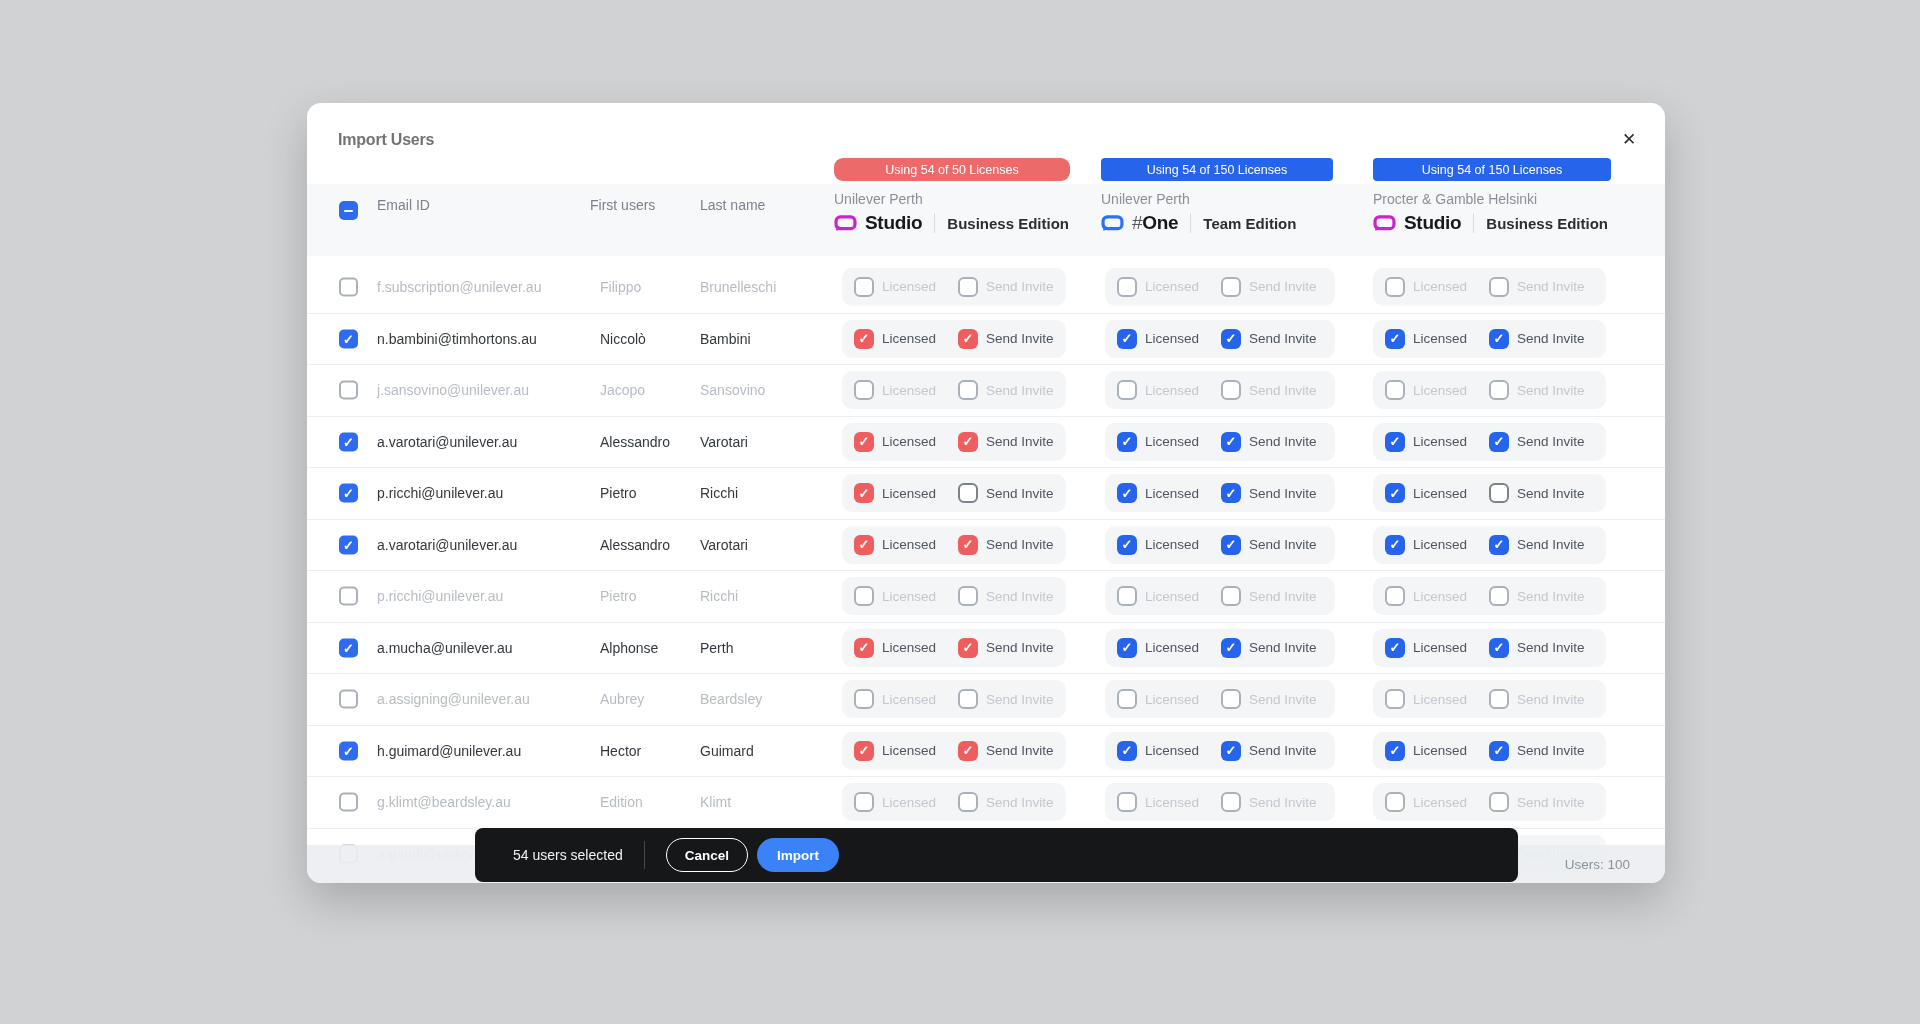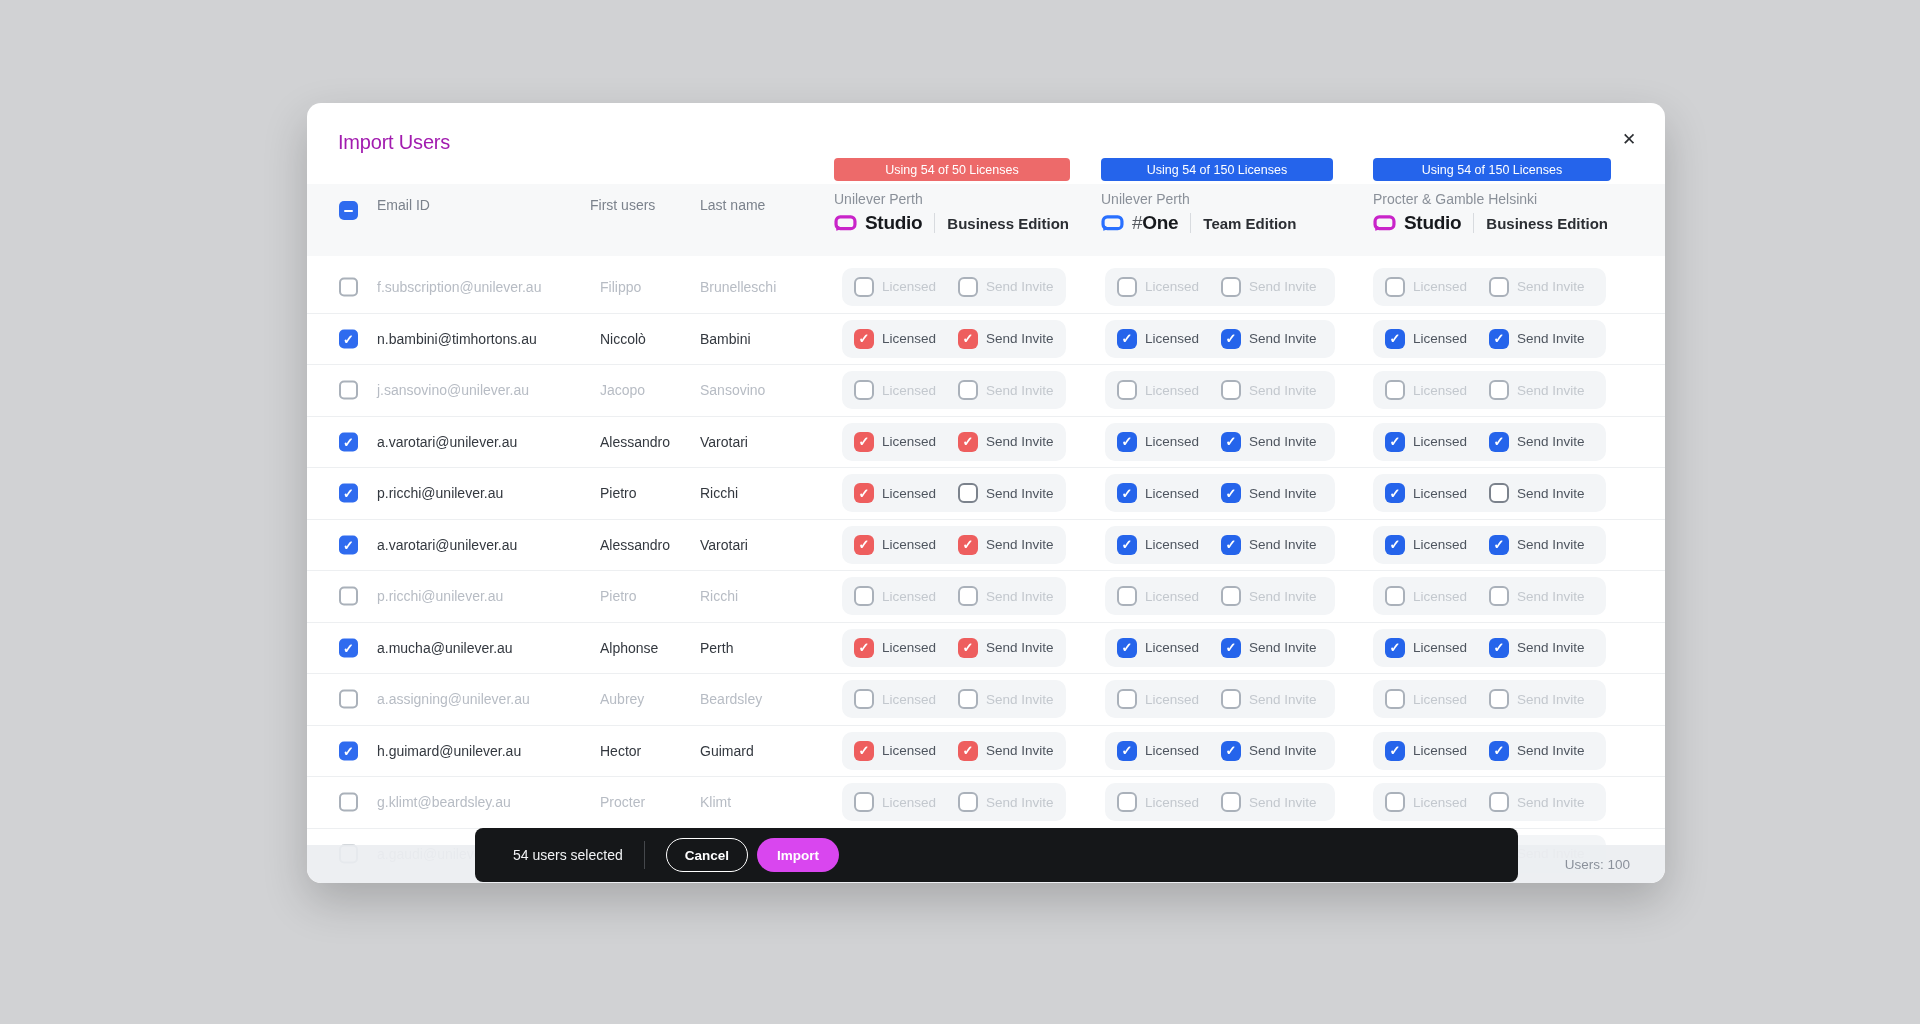--- a/index.html
+++ b/index.html
@@ -2,21 +2,21 @@
 <html><head>
 <meta charset="utf-8">
 <style>
   html,body{margin:0;padding:0;width:1920px;height:1024px;background:#d1d2d4;overflow:hidden;
     font-family:"Liberation Sans",sans-serif;}
   *{box-sizing:border-box;}
   [data-interactable="true"]{cursor:pointer;}
 
   .modal{position:absolute;left:307px;top:103px;width:1358px;height:780px;background:#fff;
     border-radius:14px;box-shadow:0 18px 45px rgba(0,0,0,.20);overflow:hidden;}
-  .title{position:absolute;left:31px;top:28px;font-size:20px;font-weight:400;color:#a21caf;letter-spacing:-.2px;}
+  .title{position:absolute;left:31px;top:28px;font-size:16px;font-weight:700;color:#737373;letter-spacing:-.2px;}
   .close{position:absolute;right:24px;top:24px;width:24px;height:24px;display:flex;align-items:center;
     justify-content:center;font-size:17px;color:#2c2f33;}
 
   .badge{position:absolute;top:55px;height:23px;border-radius:4px;color:#fff;font-size:12.5px;
     display:flex;align-items:center;justify-content:center;white-space:nowrap;}
 
   .band{position:absolute;left:0;right:0;top:81px;height:72px;background:#f7f8f9;}
   .colhdr{position:absolute;top:94px;font-size:14px;color:#7b828c;white-space:nowrap;}
   .selcb-wrap{position:absolute;left:32px;top:95px;}
 
@@ -58,31 +58,31 @@
     border-radius:8px;display:flex;align-items:center;padding:0 16px 0 38px;z-index:4;color:#f2f3f5;}
   .toast .sel{font-size:14px;}
   .dropdown{margin-left:auto;width:294px;height:34px;border:1.5px solid #fff;border-radius:17px;
     display:flex;align-items:center;padding:0 14px;gap:8px;}
   .dropdown .dlabel{font-size:13px;white-space:nowrap;}
   .dropdown .caret{margin-left:auto;font-size:9px;line-height:1;}
   .tdiv{width:1px;height:28px;background:#45484c;margin:0 21px;}
   .btn{height:34px;border-radius:17px;display:flex;align-items:center;justify-content:center;
     font-size:13.5px;font-weight:700;color:#fff;white-space:nowrap;}
   .btn-cancel{border:1.5px solid #fff;background:transparent;padding:0 18px;}
-  .btn-import{background:#d946ef;padding:0 20px;margin-left:9px;}
+  .btn-import{background:#3b82f6;padding:0 20px;margin-left:9px;}
 </style>
 </head>
 <body>
 
 <div class="modal" data-interactable="false">
   <div class="title" data-interactable="false">Import Users</div>
   <div class="close" data-interactable="true">✕</div>
 
   <div id="badges" data-interactable="false">
-      <div class="badge" data-interactable="false" style="left: 527px; width: 236px; background: rgb(237, 106, 106);">Using 54 of 50 Licenses</div>
+      <div class="badge" data-interactable="false" style="left: 527px; width: 236px; background: rgb(237, 106, 106); border-radius: 9px;">Using 54 of 50 Licenses</div>
       <div class="badge" data-interactable="false" style="left: 794px; width: 232px; background: rgb(37, 100, 235);">Using 54 of 150 Licenses</div>
       <div class="badge" data-interactable="false" style="left: 1066px; width: 238px; background: rgb(37, 100, 235);">Using 54 of 150 Licenses</div>
     </div>
 
   <div class="band" data-interactable="false"></div>
   <div class="selcb-wrap" data-interactable="true">
     <span class="cb on" style="width:19px;height:19px;border-radius:5px;background:#2f6bef;" data-interactable="false">
         <span class="dash"></span>
       </span>
   </div>
@@ -446,21 +446,21 @@
           <span class="plabel first" data-interactable="false">Licensed</span>
           <span class="cb on" data-interactable="true" style="height: 20px; width: 20px; border-radius: 6px; background: rgb(37, 100, 235);">
             <span class="tick">✓</span>
           </span>
           <span class="plabel" data-interactable="false">Send Invite</span>
         </div>
       </div>
       <div class="row dim" data-interactable="false" style="top: 515px;">
         <span class="cb selcb off-dim" data-interactable="true" style="height: 19px; width: 19px; border-radius: 5px;"></span>
         <span class="cell c-email" data-interactable="false">g.klimt@beardsley.au</span>
-        <span class="cell c-first" data-interactable="false">Procter</span>
+        <span class="cell c-first" data-interactable="false">Edition</span>
         <span class="cell c-last" data-interactable="false">Klimt</span>
         <div class="pill" data-interactable="false" style="left: 535px; width: 224px;">
           <span class="cb off-dim" data-interactable="true" style="height: 20px; width: 20px; border-radius: 6px;"></span>
           <span class="plabel first" data-interactable="false">Licensed</span>
           <span class="cb off-dim" data-interactable="true" style="height: 20px; width: 20px; border-radius: 6px;"></span>
           <span class="plabel" data-interactable="false">Send Invite</span>
         </div>
         <div class="pill" data-interactable="false" style="left: 798px; width: 230px;">
           <span class="cb off-dim" data-interactable="true" style="height: 20px; width: 20px; border-radius: 6px;"></span>
           <span class="plabel first" data-interactable="false">Licensed</span>

